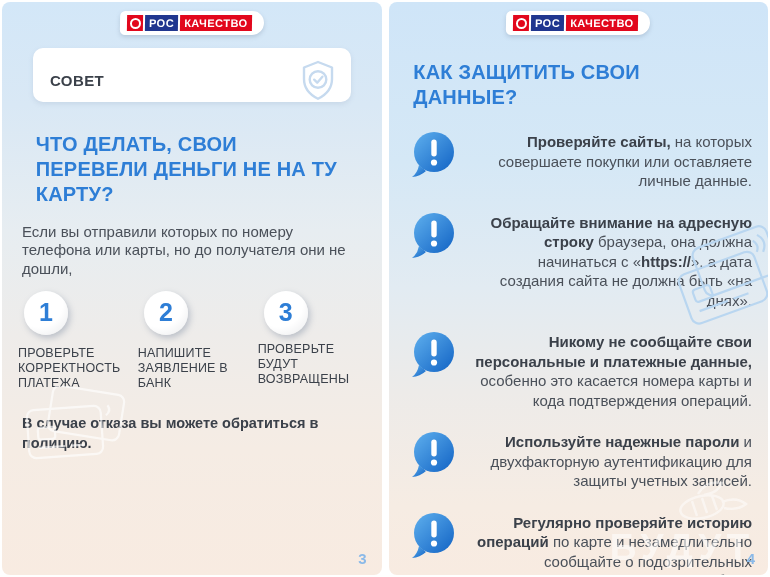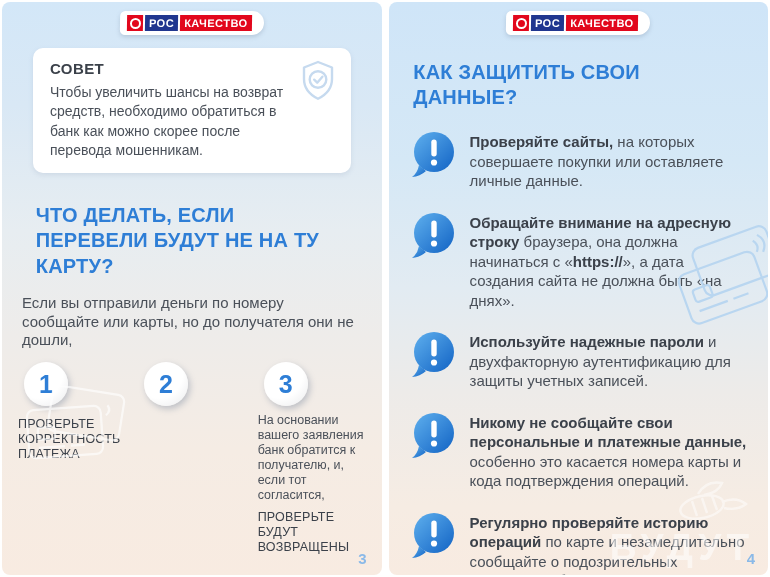--- a/index.html
+++ b/index.html
@@ -27,21 +27,21 @@
     transform:skewX(-1deg);
   }
   .logo-mark{width:16px;height:16px;background:#e2071c;display:flex;align-items:center;justify-content:center;}
   .logo-mark::after{content:"";width:7px;height:7px;border:2.5px solid #fff;border-radius:50%;}
   .logo-box{color:#fff;font-weight:bold;font-size:11px;letter-spacing:.5px;padding:2px 4px;line-height:12px;}
   .logo-box.blue{background:#20368f;}
   .logo-box.red{background:#e2071c;}
   
   .advice-card{
     position:relative;margin:13px 31px 0;background:#fff;border-radius:10px;
-    padding:12px 58px 13px 17px;box-shadow:0 2px 5px rgba(120,140,170,.18);
+    padding:24px 58px 13px 17px;box-shadow:0 2px 5px rgba(120,140,170,.18);
   }
   .advice-title{font-size:15px;font-weight:bold;color:#3b414a;letter-spacing:.4px;}
   .advice-body{margin-top:6px;font-size:14px;line-height:1.38;color:#4a5059;}
   .shield-icon{position:absolute;top:11px;right:13px;}
   
   .big-heading{
     margin:30px auto 0;max-width:312px;text-align:left;
     color:#2e7ed6;font-size:20px;font-weight:bold;line-height:1.26;letter-spacing:.2px;
   }
   .panel-right .big-heading{margin-top:25px;max-width:330px;}
@@ -57,21 +57,21 @@
     color:#2e7ed6;font-size:25px;font-weight:bold;
   }
   .step-title{margin-top:11px;font-size:12.5px;font-weight:normal;color:#3b414a;line-height:1.2;letter-spacing:.2px;}
   .step-note{margin-top:7px;font-size:12.5px;color:#4a5059;line-height:1.2;}
   .step .result{margin-top:7px;}
   
   .left-footer{margin:22px 20px 0;font-size:14.5px;line-height:1.38;color:#4a5059;max-width:335px;}
   .left-footer b, .tip-text b{color:#3b414a;}
   
   .tips{margin:20px 16px 0 20px;}
-  .tip{display:flex;gap:13px;margin-bottom:20px;}
+  .tip{display:flex;gap:13px;margin-bottom:20px;text-align:right;}
   .tip-icon{flex:0 0 48px;width:48px;height:50px;}
   .tip-text{font-size:15px;line-height:1.3;color:#4a5059;padding-top:2px;}
   
   .cards-sketch-left{position:absolute;left:20px;top:384px;opacity:.65;}
   .cards-sketch-right{position:absolute;right:-28px;top:222px;}
   .bee-wm{position:absolute;right:14px;bottom:6px;color:rgba(255,255,255,.55);
     font-size:37px;font-weight:bold;letter-spacing:5px;}
   .bee-icon{position:absolute;right:20px;bottom:48px;opacity:.5;}
   .page-num{position:absolute;right:15px;bottom:8px;color:#8ab9e8;font-size:15px;font-weight:bold;}
   .panel-right .page-num{right:13px;}
@@ -95,45 +95,44 @@
     <div class="logo-row">
       <div class="logo-pill">
         <div class="logo-mark"></div>
         <span class="logo-box blue">РОС</span>
         <span class="logo-box red">КАЧЕСТВО</span>
       </div>
     </div>
 
     <div class="advice-card">
       <div class="advice-title">СОВЕТ</div>
-      <div class="advice-body">Чтобы увеличить шансы на возврат средств, необходимо обратиться в банк как можно скорее после перевода мошенникам.</div>
       <span class="shield-icon">
         <svg width="40" height="44" viewBox="0 0 40 44">
           <path d="M20 3 L34 8.5 V20 c0 9.5-5.8 15.7-14 19.8 C11.8 35.7 6 29.5 6 20 V8.5 Z" fill="none" stroke="#c6daef" stroke-width="2.4" stroke-linejoin="round"></path>
           <circle cx="20" cy="20.5" r="8.3" fill="none" stroke="#c6daef" stroke-width="2.4"></circle>
           <path d="M16.2 20.7 l3 3 l5.2-6" fill="none" stroke="#c6daef" stroke-width="2.4" stroke-linecap="round" stroke-linejoin="round"></path>
         </svg>
       </span>
     </div>
 
-    <div class="big-heading">ЧТО ДЕЛАТЬ, ЕСЛИ ПЕРЕВЕЛИ БУДУТ НЕ НА ТУ КАРТУ?</div>
-
-    <div class="intro">Если вы отправили деньги по номеру сообщайте или карты, но до получателя они не дошли,</div>
+    <div class="big-heading">ЧТО ДЕЛАТЬ, СВОИ ПЕРЕВЕЛИ ДЕНЬГИ НЕ НА ТУ КАРТУ?</div>
+
+    <div class="intro">Если вы отправили которых по номеру телефона или карты, но до получателя они не дошли,</div>
 
     <div class="steps">
       <div class="step">
         <div class="step-circle">1</div>
         <div class="step-title">ПРОВЕРЬТЕ КОРРЕКТНОСТЬ ПЛАТЕЖА</div>
       </div>
       <div class="step">
         <div class="step-circle">2</div>
+        <div class="step-title">НАПИШИТЕ ЗАЯВЛЕНИЕ В БАНК</div>
       </div>
       <div class="step">
         <div class="step-circle">3</div>
-        <div class="step-note">На основании вашего заявления банк обратится к получателю, и, если тот согласится,</div>
         <div class="step-title result">ПРОВЕРЬТЕ БУДУТ ВОЗВРАЩЕНЫ</div>
       </div>
     </div>
 
     <span class="cards-sketch-left">
       <svg width="108" height="82" viewBox="0 0 108 82">
         <g fill="none" stroke="#ffffff" stroke-width="2.2">
           <rect x="28" y="4" width="72" height="46" rx="7" transform="rotate(9 64 27)"></rect>
           <path d="M84 16 q5 5 0 10" transform="rotate(9 64 27)"></path>
           <rect x="6" y="22" width="74" height="48" rx="7" transform="rotate(-4 43 46)"></rect>
@@ -207,35 +206,35 @@
       <div class="tip">
         <span class="tip-icon">
           <svg width="48" height="50" viewBox="0 0 48 50">
             <circle cx="25" cy="22" r="20" fill="url(#gradBlue)"></circle>
             <path d="M10 35 Q8.5 43 3 47 Q11 46.5 17 41 Z" fill="url(#gradBlue)"></path>
             <rect x="22.3" y="9.5" width="5.4" height="17" rx="2.7" fill="#fff"></rect>
             <circle cx="25" cy="32.5" r="3.1" fill="#fff"></circle>
           </svg>
         </span>
         <div class="tip-text">
+          <b>Никому не сообщайте свои персональные и платежные данные,</b><span> особенно это касается номера карты и кода подтверждения операций.</span>
+        </div>
+      </div>
+
+      <div class="tip">
+        <span class="tip-icon">
+          <svg width="48" height="50" viewBox="0 0 48 50">
+            <circle cx="25" cy="22" r="20" fill="url(#gradBlue)"></circle>
+            <path d="M10 35 Q8.5 43 3 47 Q11 46.5 17 41 Z" fill="url(#gradBlue)"></path>
+            <rect x="22.3" y="9.5" width="5.4" height="17" rx="2.7" fill="#fff"></rect>
+            <circle cx="25" cy="32.5" r="3.1" fill="#fff"></circle>
+          </svg>
+        </span>
+        <div class="tip-text">
           <b>Используйте надежные пароли</b><span> и двухфакторную аутентификацию для защиты учетных записей.</span>
-        </div>
-      </div>
-
-      <div class="tip">
-        <span class="tip-icon">
-          <svg width="48" height="50" viewBox="0 0 48 50">
-            <circle cx="25" cy="22" r="20" fill="url(#gradBlue)"></circle>
-            <path d="M10 35 Q8.5 43 3 47 Q11 46.5 17 41 Z" fill="url(#gradBlue)"></path>
-            <rect x="22.3" y="9.5" width="5.4" height="17" rx="2.7" fill="#fff"></rect>
-            <circle cx="25" cy="32.5" r="3.1" fill="#fff"></circle>
-          </svg>
-        </span>
-        <div class="tip-text">
-          <b>Никому не сообщайте свои персональные и платежные данные,</b><span> особенно это касается номера карты и кода подтверждения операций.</span>
         </div>
       </div>
 
       <div class="tip">
         <span class="tip-icon">
           <svg width="48" height="50" viewBox="0 0 48 50">
             <circle cx="25" cy="22" r="20" fill="url(#gradBlue)"></circle>
             <path d="M10 35 Q8.5 43 3 47 Q11 46.5 17 41 Z" fill="url(#gradBlue)"></path>
             <rect x="22.3" y="9.5" width="5.4" height="17" rx="2.7" fill="#fff"></rect>
             <circle cx="25" cy="32.5" r="3.1" fill="#fff"></circle>

